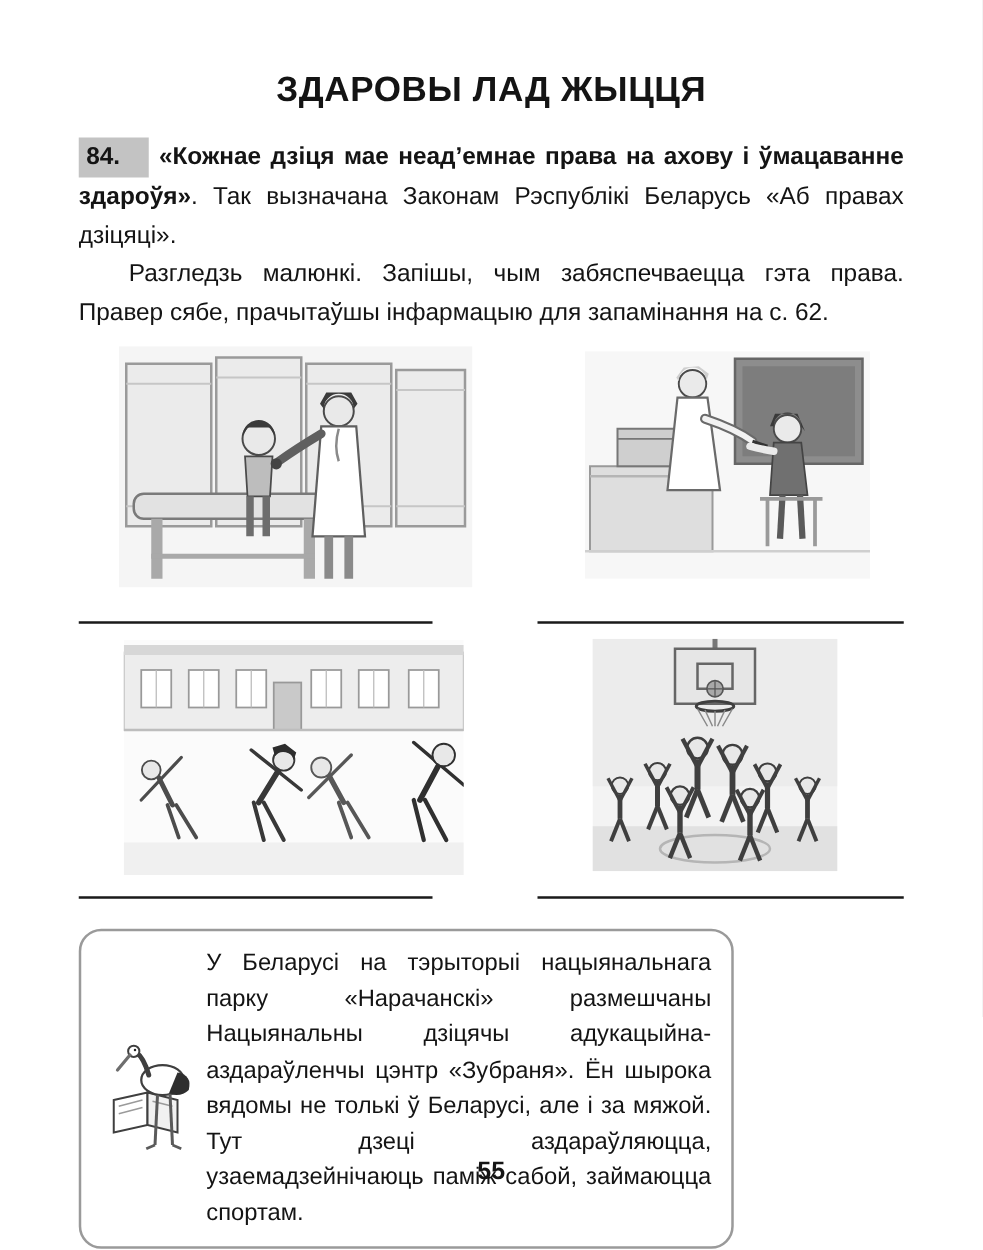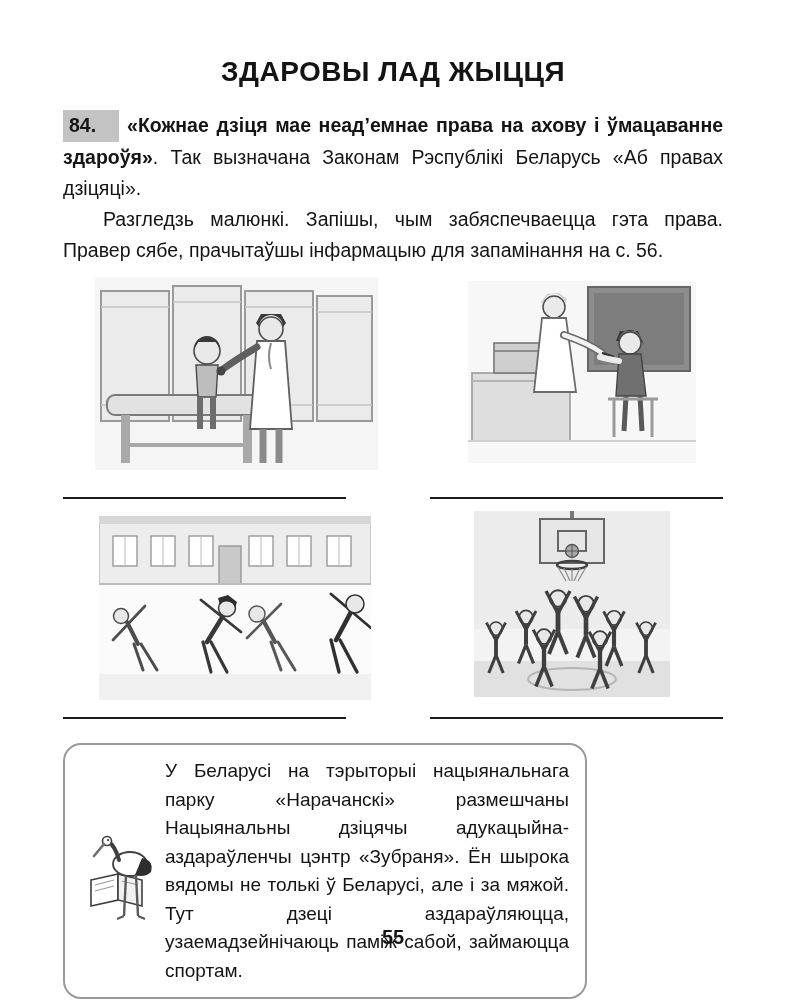--- a/index.html
+++ b/index.html
@@ -59,21 +59,21 @@
 </style>
 </head>
 <body>
 
 <div class="page">
 
   <div class="title">ЗДАРОВЫ ЛАД ЖЫЦЦЯ</div>
 
   <div class="para p-exercise"><span class="num-badge">84.</span><span class="bold">«Кожнае дзіця мае неад’емнае права на ахову і ўмацаванне здароўя»</span><span>. Так вызначана Законам Рэспублікі Беларусь «Аб правах дзіцяці».</span></div>
 
-  <div class="para p-instruction">Разгледзь малюнкі. Запішы, чым забяспечваецца гэта права. Правер сябе, прачытаўшы інфармацыю для запамінання на с. 56.</div>
+  <div class="para p-instruction">Разгледзь малюнкі. Запішы, чым забяспечваецца гэта права. Правер сябе, прачытаўшы інфармацыю для запамінання на с. 62.</div>
 
   <div class="illus" style="left:95px; top:277px;">
     <svg width="283" height="193" viewBox="0 0 283 193">
       <rect width="283" height="193" fill="#f5f5f5"></rect>
 
       <g fill="#ebebeb" stroke="#9a9a9a" stroke-width="2">
         <rect x="6" y="14" width="68" height="130"></rect>
         <rect x="78" y="9" width="68" height="135"></rect>
         <rect x="150" y="14" width="68" height="130"></rect>
         <rect x="222" y="19" width="55" height="125"></rect>

